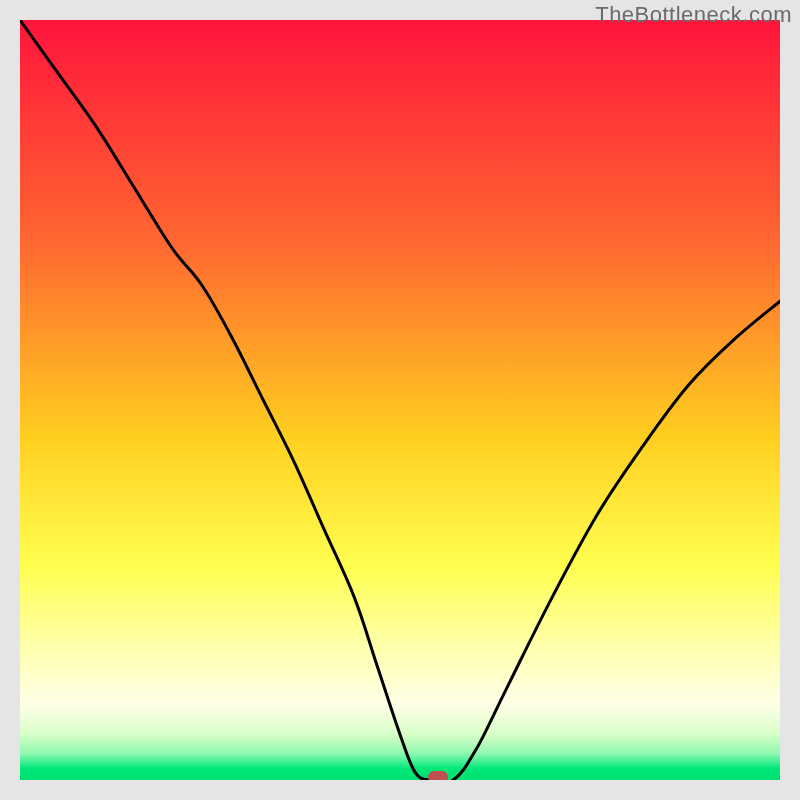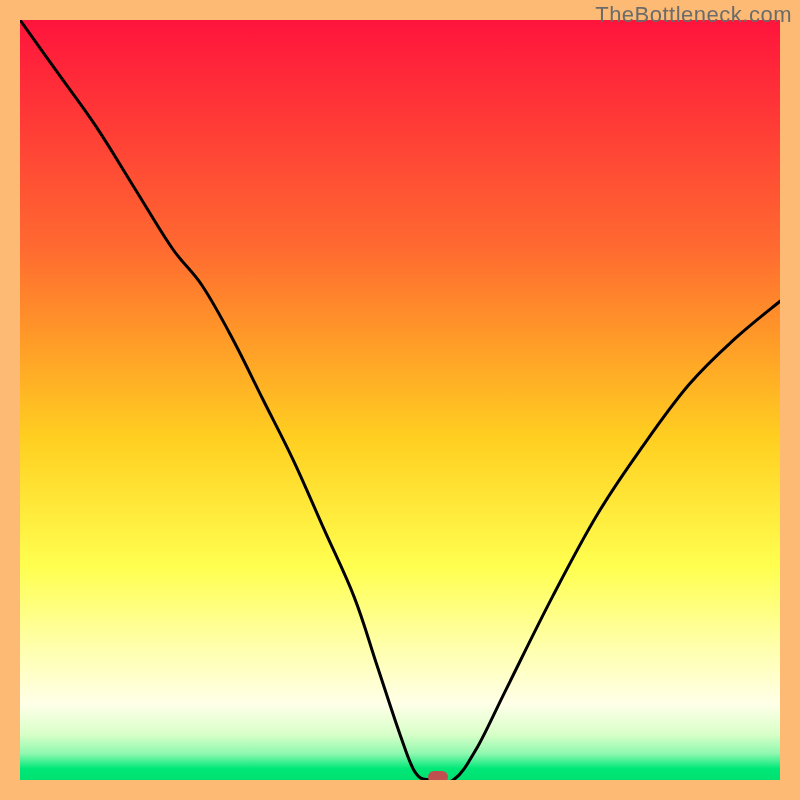--- a/index.html
+++ b/index.html
@@ -8,21 +8,21 @@
     width: 800px;
     height: 800px;
     overflow: hidden;
     background: #000;
     font-family: Arial, Helvetica, sans-serif;
   }
   .frame {
     position: relative;
     width: 800px;
     height: 800px;
-    background: #fdba74;
+    background: #e5e5e5;
   }
   .watermark {
     position: absolute;
     top: 2px;
     right: 8px;
     color: #6b6b6b;
     font-size: 22px;
     font-weight: 500;
     letter-spacing: 0.5px;
     z-index: 5;

